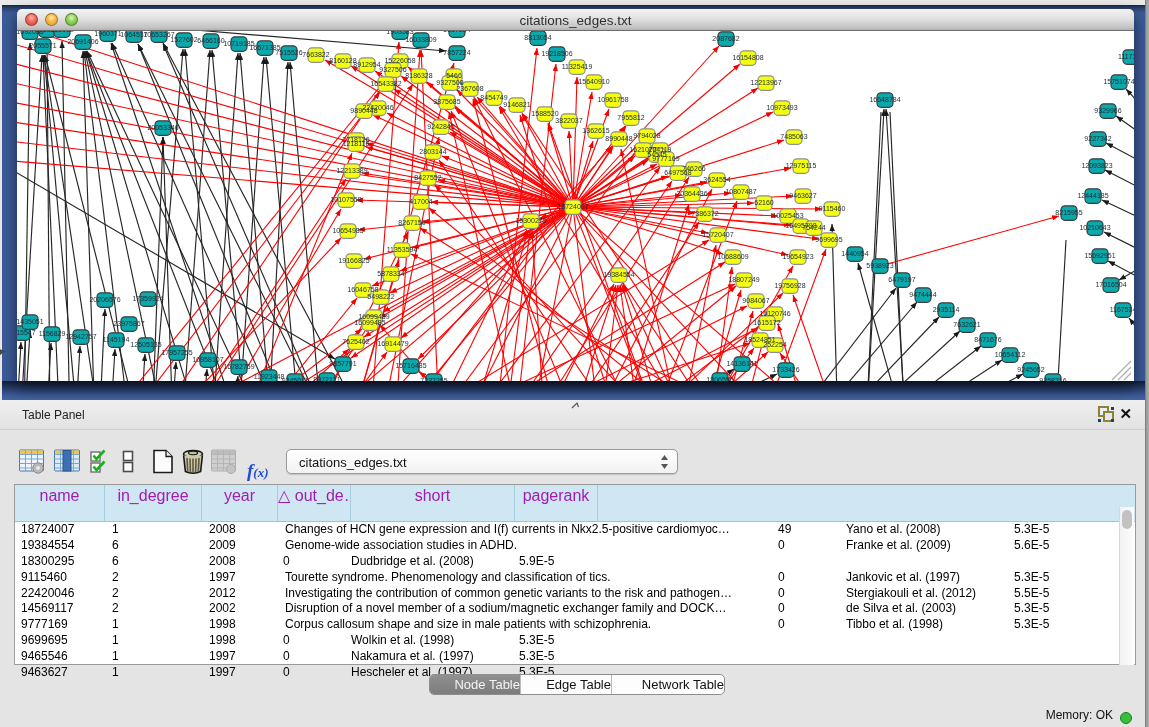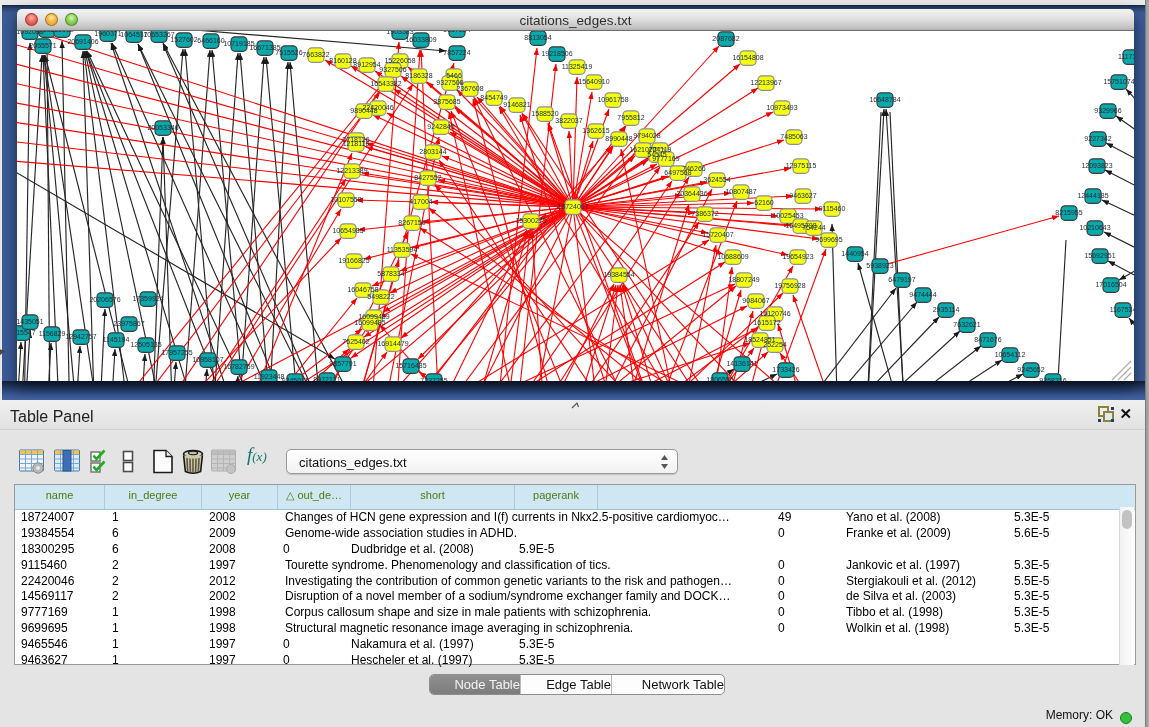--- a/index.html
+++ b/index.html
@@ -9,28 +9,28 @@
 #win{position:absolute;left:15px;top:4px;width:1117px;height:372px;border-radius:5px 5px 0 0;overflow:hidden;box-shadow:0 6px 16px rgba(0,0,10,.6);}
 #titlebar{height:22px;background:linear-gradient(180deg,#f3f3f3 0,#e2e2e2 45%,#c3c3c3 88%,#b2b2b2 100%);border-bottom:1px solid #6e6e6e;position:relative}
 #titlebar .t{position:absolute;left:0;right:0;top:4px;text-align:center;font-size:13.5px;font-weight:normal;color:#2e2e2e}
 .tl{position:absolute;top:4px;width:13px;height:13px;border-radius:50%;border:1px solid rgba(0,0,0,.35)}
 #tlr{left:8px;background:radial-gradient(circle at 50% 35%, #ffb0a8 0, #ee6a5f 45%, #d43a30 100%)}
 #tly{left:28px;background:radial-gradient(circle at 50% 35%, #ffe9b0 0, #f5b93f 45%, #e29a2e 100%)}
 #tlg{left:48px;background:radial-gradient(circle at 50% 35%, #d2f4c0 0, #8fd354 45%, #62ad2f 100%)}
 #canvas{height:350px;background:#fff}
 #panel{position:absolute;left:0px;top:400px;width:1145px;height:327px;background:#e4e4e4}
 #phead{height:30px;background:linear-gradient(180deg,#efefef,#e2e2e2);border-bottom:1px solid #cfcfcf;position:relative}
-#phead .pt{position:absolute;left:10px;top:8px;font-size:16px;color:#222}
+#phead .pt{position:absolute;left:22px;top:8px;font-size:12px;color:#222}
 #pfloat{position:absolute;right:30px;top:6px}
 #pclose{position:absolute;right:13px;top:5px;font-size:15px;font-weight:bold;color:#111}
 #toolbar{position:absolute;left:0;top:30px;width:100%;height:50px}
 #dd{position:absolute;left:286px;top:19px;width:392px;height:25px;background:linear-gradient(180deg,#fff,#f2f2f2);border:1px solid #9b9b9b;border-radius:5px;box-shadow:0 1px 1px rgba(0,0,0,.15)}
 #dd .dt{position:absolute;left:12px;top:5px;font-size:13px;color:#111}
 #tablebox{position:absolute;left:14px;top:84px;width:1122px;height:181px;background:#fff;border:1px solid #9a9a9a}
-#thead{display:flex;height:25px;background:#cfe6f3;border-bottom:1px solid #9ec4da;font-size:11px;color:#4d7c0f}
+#thead{display:flex;height:37px;background:#cfe6f3;border-bottom:1px solid #9ec4da;font-size:16px;color:#a21caf}
 #thead div{border-right:1px solid #a9cde0;text-align:center;line-height:21px;overflow:hidden;white-space:nowrap}
 .h0{width:90px}.h1{width:97px}.h2{width:76px}.h3{width:495px}.h4{width:73px}.h5{width:164px}.h6{width:83px}
 #tbody{font-size:12px;color:#000}
 .tr{display:flex;height:15.9px;line-height:15.9px;white-space:nowrap}
 .tr div{overflow:hidden}
 .c0{width:90px;padding-left:6px}.c1{width:97px;padding-left:7px}.c2{width:76px;padding-left:7px}
 .c3{width:495px;padding-left:7px}.c4{width:73px;padding-left:5px}.c5{width:164px;}.c6{width:83px;padding-left:4px}
 #vscroll{position:absolute;right:1px;top:22px;width:15px;height:158px;background:linear-gradient(90deg,#f2f2f2,#fdfdfd);border-left:1px solid #d8d8d8}
 #vthumb{position:absolute;left:2px;top:3px;width:10px;height:19px;border-radius:5px;background:#c2c2c2}
 #tabs{position:absolute;left:429px;top:274px;height:21px;display:flex;border:1px solid #8e8e8e;border-radius:5px;overflow:hidden;background:#fdfdfd;font-size:13px}
@@ -681,21 +681,21 @@
           <line x1="0.5" y1="5.5" x2="24.5" y2="5.5"></line>
           <line x1="0.5" y1="10" x2="24.5" y2="10"></line>
           <line x1="0.5" y1="14.5" x2="24.5" y2="14.5"></line>
           <line x1="0.5" y1="19" x2="24.5" y2="19"></line>
           <line x1="6.5" y1="1" x2="6.5" y2="22"></line>
           <line x1="12.5" y1="1" x2="12.5" y2="22"></line>
           <line x1="18.5" y1="1" x2="18.5" y2="22"></line>
         </g>
      <circle cx="20" cy="20" r="4.5" fill="#c3c3c3" stroke="#ababab"></circle>
    </svg>
-   <div style="position:absolute;left:247px;top:14px;font-size:19px;font-style:italic;font-weight:normal;color:#0f766e;font-family:'Liberation Serif',serif">f<span style="font-size:13px">(x)</span></div>
+   <div style="position:absolute;left:247px;top:30px;font-size:19px;font-style:italic;font-weight:bold;color:#1d4ed8;font-family:'Liberation Serif',serif">f<span style="font-size:13px">(x)</span></div>
    <div id="dd">
         <span class="dt">citations_edges.txt</span>
      <svg style="position:absolute;right:8px;top:4px" width="9" height="16">
           <path d="M4.5 1 L8 6 H1 Z" fill="#555"></path>
           <path d="M4.5 15 L1 10 H8 Z" fill="#555"></path>
         </svg>
    </div>
  </div>
  <div id="tablebox">
    <div id="thead">
@@ -748,39 +748,38 @@
           <div class="c2">2012</div>
           <div class="c3">Investigating the contribution of common genetic variants to the risk and pathogen…</div>
           <div class="c4">0</div>
           <div class="c5">Stergiakouli et al. (2012)</div>
           <div class="c6">5.5E‑5</div>
         </div>
 <div class="tr">
           <div class="c0">14569117</div>
           <div class="c1">2</div>
           <div class="c2">2002</div>
-          <div class="c3">Disruption of a novel member of a sodium/syndrome exchanger family and DOCK…</div>
+          <div class="c3">Disruption of a novel member of a sodium/magnetic exchanger family and DOCK…</div>
           <div class="c4">0</div>
           <div class="c5">de Silva et al. (2003)</div>
           <div class="c6">5.3E‑5</div>
         </div>
 <div class="tr">
           <div class="c0">9777169</div>
           <div class="c1">1</div>
           <div class="c2">1998</div>
           <div class="c3">Corpus callosum shape and size in male patients with schizophrenia.</div>
           <div class="c4">0</div>
           <div class="c5">Tibbo et al. (1998)</div>
           <div class="c6">5.3E‑5</div>
         </div>
 <div class="tr">
           <div class="c0">9699695</div>
           <div class="c1">1</div>
           <div class="c2">1998</div>
-          <div class="c3">Structural magnetic resonance image averaging in schizophrenia.</div>
           <div class="c4">0</div>
           <div class="c5">Wolkin et al. (1998)</div>
           <div class="c6">5.3E‑5</div>
         </div>
 <div class="tr">
           <div class="c0">9465546</div>
           <div class="c1">1</div>
           <div class="c2">1997</div>
           <div class="c4">0</div>
           <div class="c5">Nakamura et al. (1997)</div>

